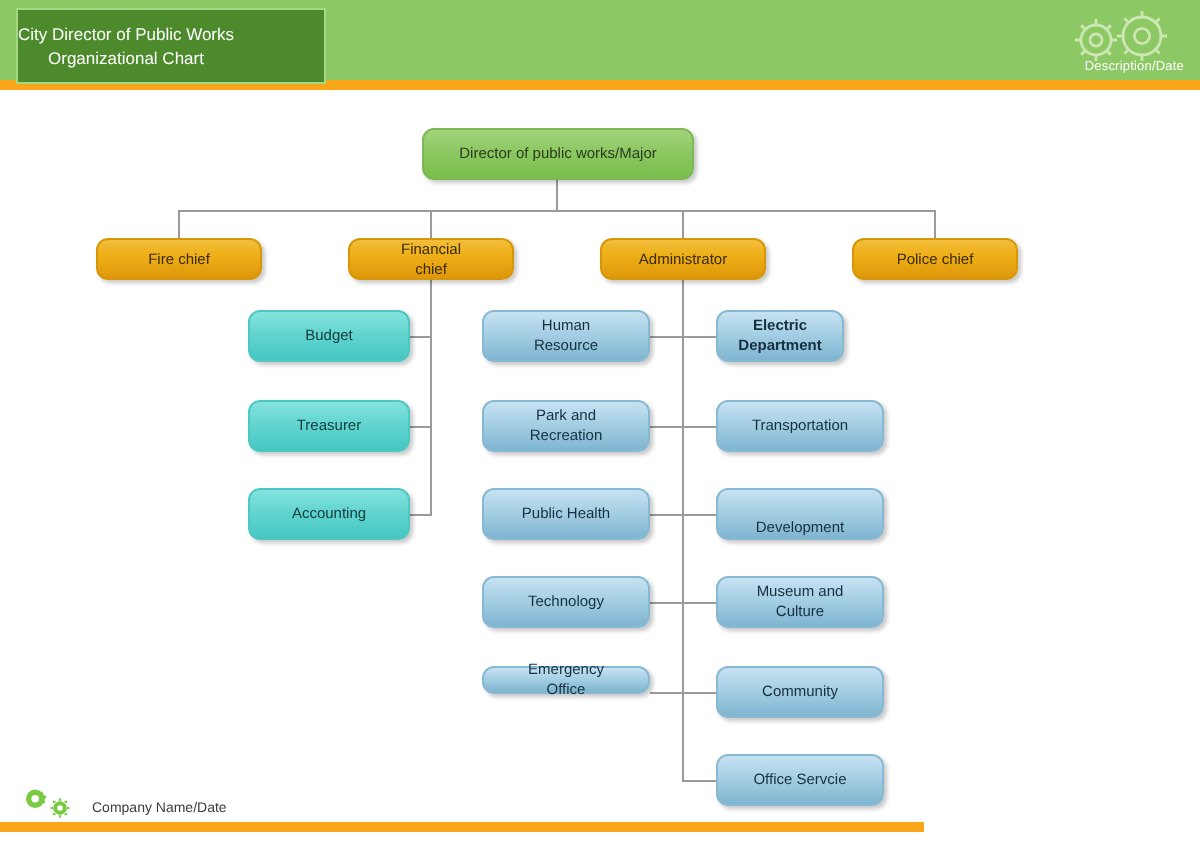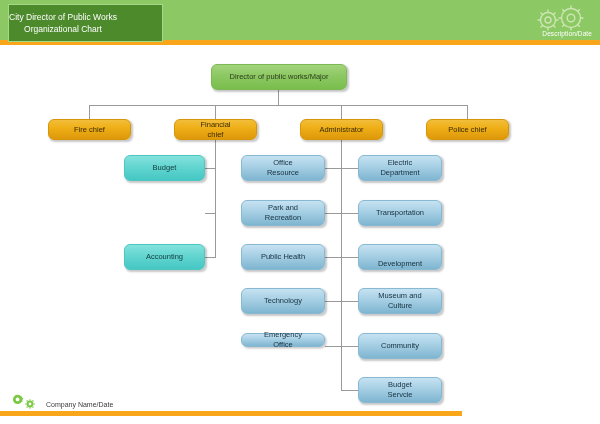--- a/index.html
+++ b/index.html
@@ -138,57 +138,60 @@
     <div class="node orange" style="left:300px;top:74px;width:83px;height:21px;">
       <span>Administrator</span>
     </div>
     <div class="node orange" style="left:426px;top:74px;width:83px;height:21px;">
       <span>Police chief</span>
     </div>
 
     <div class="node teal" style="left:124px;top:110px;width:81px;height:26px;">
       <span>Budget</span>
     </div>
+    <div class="node teal" style="left:124px;top:155px;width:81px;height:26px;">
+      <span>Treasurer</span>
+    </div>
     <div class="node teal" style="left:124px;top:199px;width:81px;height:26px;">
       <span>Accounting</span>
     </div>
 
     <div class="node blue" style="left:241px;top:110px;width:84px;height:26px;">
-      <span>Office Resource</span>
+      <span>Human Resource</span>
     </div>
     <div class="node blue" style="left:241px;top:155px;width:84px;height:26px;">
       <span>Park and Recreation</span>
     </div>
     <div class="node blue" style="left:241px;top:199px;width:84px;height:26px;">
       <span>Public Health</span>
     </div>
     <div class="node blue" style="left:241px;top:243px;width:84px;height:26px;">
       <span>Technology</span>
     </div>
     <div class="node blue" style="left:241px;top:288px;width:84px;height:14px;">
       <span>Emergency Office</span>
     </div>
 
-    <div class="node blue" style="left:358px;top:110px;width:84px;height:26px;">
+    <div class="node blue" style="left:358px;top:110px;width:64px;height:26px;font-weight:bold;">
       <span>Electric Department</span>
     </div>
     <div class="node blue" style="left:358px;top:155px;width:84px;height:26px;">
       <span>Transportation</span>
     </div>
     <div class="node blue" style="left:358px;top:199px;width:84px;height:26px;align-items:flex-end;">
       <span>Development</span>
     </div>
     <div class="node blue" style="left:358px;top:243px;width:84px;height:26px;">
       <span>Museum and Culture</span>
     </div>
     <div class="node blue" style="left:358px;top:288px;width:84px;height:26px;">
       <span>Community</span>
     </div>
     <div class="node blue" style="left:358px;top:332px;width:84px;height:26px;">
-      <span>Budget Servcie</span>
+      <span>Office Servcie</span>
     </div>
 
   </div>
 
   <div class="footer-gears">
     <svg viewBox="0 0 40 20" width="40" height="20">
       <g fill="#7AC943">
         <g>
           <path d="M12 3.4l1.5.9 1.7-.6.5 1.8 1.7.7-1.1 1.5.3 1.8-1.8.2-1.1 1.4-1.4-1.1-1.8.2-.2-1.8-1.5-1 1.1-1.4-.3-1.8 1.8-.2z"></path>
           <circle cx="11.6" cy="7.4" r="4.6"></circle>

